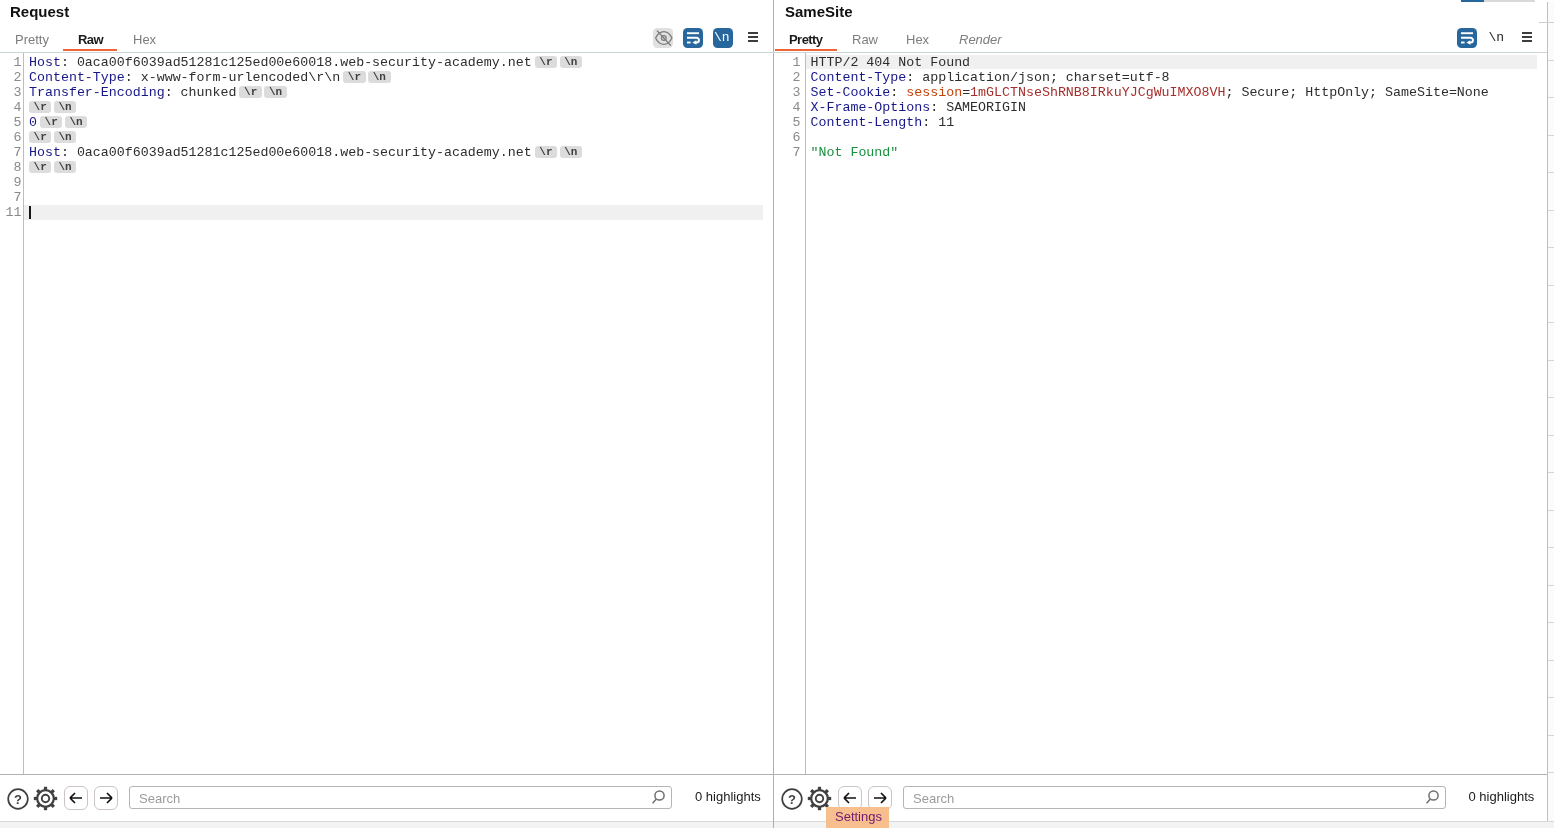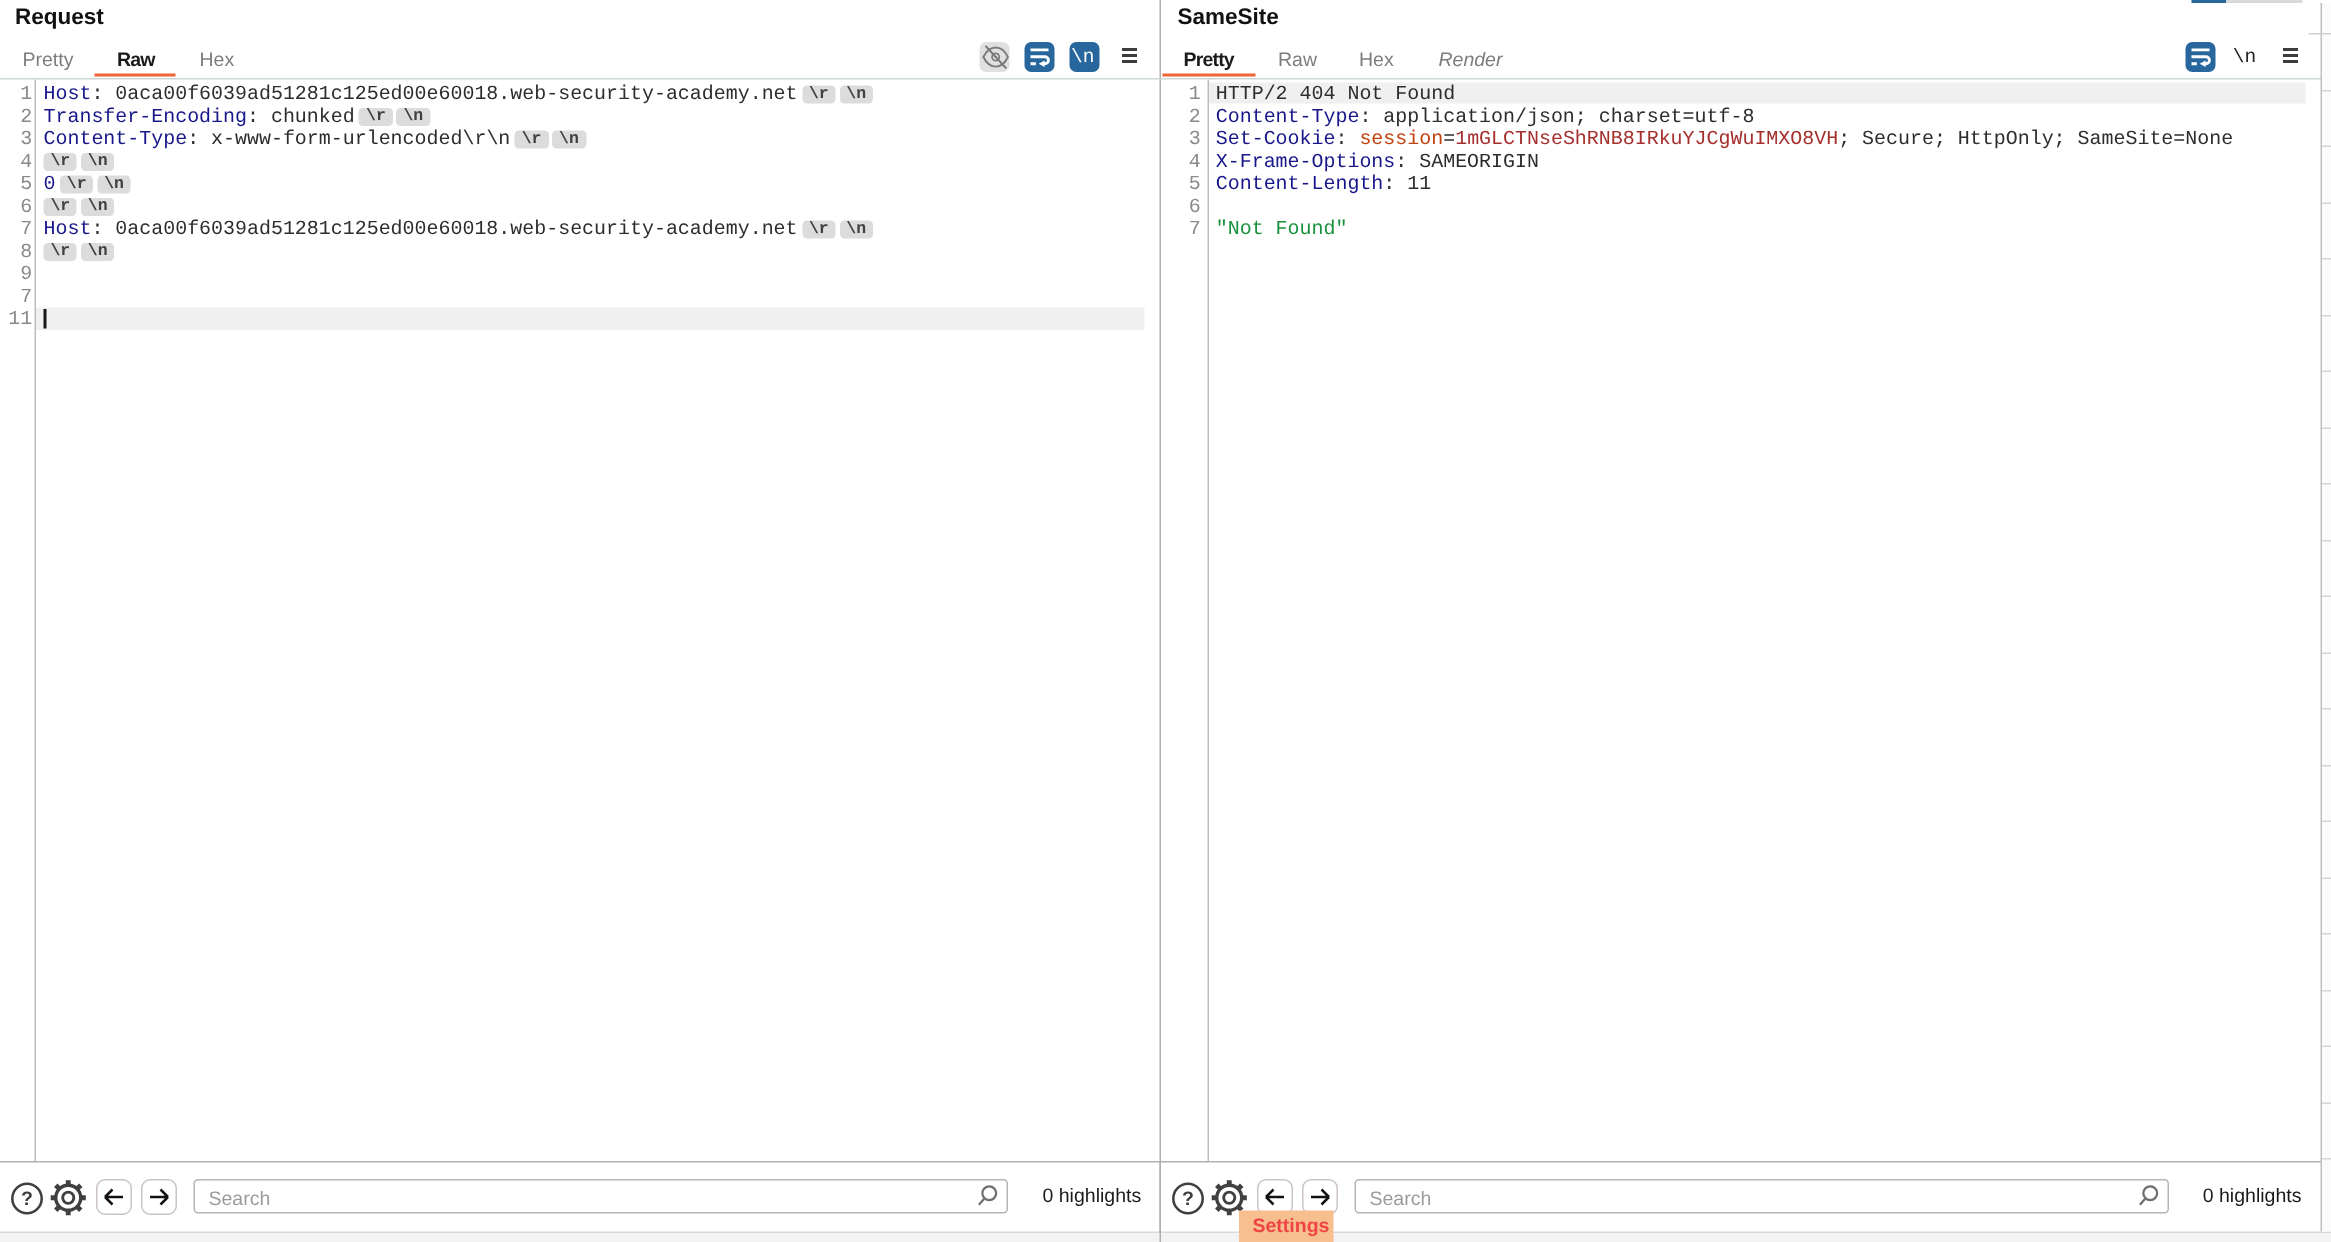--- a/index.html
+++ b/index.html
@@ -70,22 +70,22 @@
     <div class="gut">7</div>
     <div class="gut">8</div>
   <div class="gut">9</div>
     <div class="gut">7</div>
     <div class="gut">11</div>
 </div>
 <div class="vline" style="left:22.5px; top:52.5px; height:721.5px; background:#bdbdbd;"></div>
 <div class="abs" style="left:23.5px; top:205px; width:739.5px; height:14.5px; background:#f0f0f0;"></div>
 <div class="abs mono" style="left:29px; top:55px;">
   <div class="code-line"><span class="hn">Host</span>: 0aca00f6039ad51281c125ed00e60018.web-security-academy.net<span class="badge">\r</span><span class="badge">\n</span></div>
+  <div class="code-line"><span class="hn">Content-Type</span>: x-www-form-urlencoded\r\n<span class="badge">\r</span><span class="badge">\n</span></div>
   <div class="code-line"><span class="hn">Transfer-Encoding</span>: chunked<span class="badge">\r</span><span class="badge">\n</span></div>
-  <div class="code-line"><span class="hn">Content-Type</span>: x-www-form-urlencoded\r\n<span class="badge">\r</span><span class="badge">\n</span></div>
   <div class="code-line"><span class="badge" style="margin-left:0;">\r</span><span class="badge">\n</span></div>
   <div class="code-line"><span class="hn">0</span><span class="badge">\r</span><span class="badge">\n</span></div>
   <div class="code-line"><span class="badge" style="margin-left:0;">\r</span><span class="badge">\n</span></div>
   <div class="code-line"><span class="hn">Host</span>: 0aca00f6039ad51281c125ed00e60018.web-security-academy.net<span class="badge">\r</span><span class="badge">\n</span></div>
   <div class="code-line"><span class="badge" style="margin-left:0;">\r</span><span class="badge">\n</span></div>
   <div class="code-line"></div>
 </div>
 <div class="abs" style="left:28.5px; top:205.5px; width:2px; height:13.5px; background:#161616;"></div>
 
 <svg class="abs" style="left:7px; top:788px;" width="22" height="22" viewBox="0 0 22 22">
@@ -209,21 +209,21 @@
   <circle cx="9.5" cy="6.5" r="4.6" fill="none" stroke="#6f6f6f" stroke-width="1.5"></circle>
   <line x1="6.1" y1="10.2" x2="2.6" y2="14.2" stroke="#6f6f6f" stroke-width="1.5"></line>
 </svg>
 <div class="hl" style="left:1468.5px; top:789px;">0 highlights</div>
 
 <div class="abs" style="left:0; top:821px; width:1554px; height:1px; background:#d9d9d9;"></div>
 <div class="abs" style="left:0; top:822px; width:1554px; height:6px; background:#f3f3f3;"></div>
 <div class="vline" style="left:773px; top:774px; height:54px; background:#b3acac;"></div>
 
 <div class="abs" style="left:826px; top:806.5px; width:62.5px; height:21.5px; background:#f7be8e;"></div>
-<div class="abs" style="left:835px; top:809px; font-size:13px; color:#ef4444;font-weight:bold;">Settings</div>
+<div class="abs" style="left:835px; top:809px; font-size:13px; color:#701a75;">Settings</div>
 
 <div class="abs" style="left:1548px; top:2px; width:6px; height:819px; background:#fbfbfb;"></div>
 <div class="vline" style="left:1547px; top:2px; height:819px; background:#c3bdbd;"></div>
 <div class="abs" style="left:1539px; top:22px; width:15px; height:1px; background:#cfcfcf;"></div>
 <div class="abs" style="left:1548px; top:59.5px; width:6px; height:1px; background:#d6d6d6;"></div>
 <div class="abs" style="left:1548px; top:97px; width:6px; height:1px; background:#d6d6d6;"></div>
 <div class="abs" style="left:1548px; top:134.5px; width:6px; height:1px; background:#d6d6d6;"></div>
 <div class="abs" style="left:1548px; top:172px; width:6px; height:1px; background:#d6d6d6;"></div>
 <div class="abs" style="left:1548px; top:209.5px; width:6px; height:1px; background:#d6d6d6;"></div>
 <div class="abs" style="left:1548px; top:247px; width:6px; height:1px; background:#d6d6d6;"></div>

